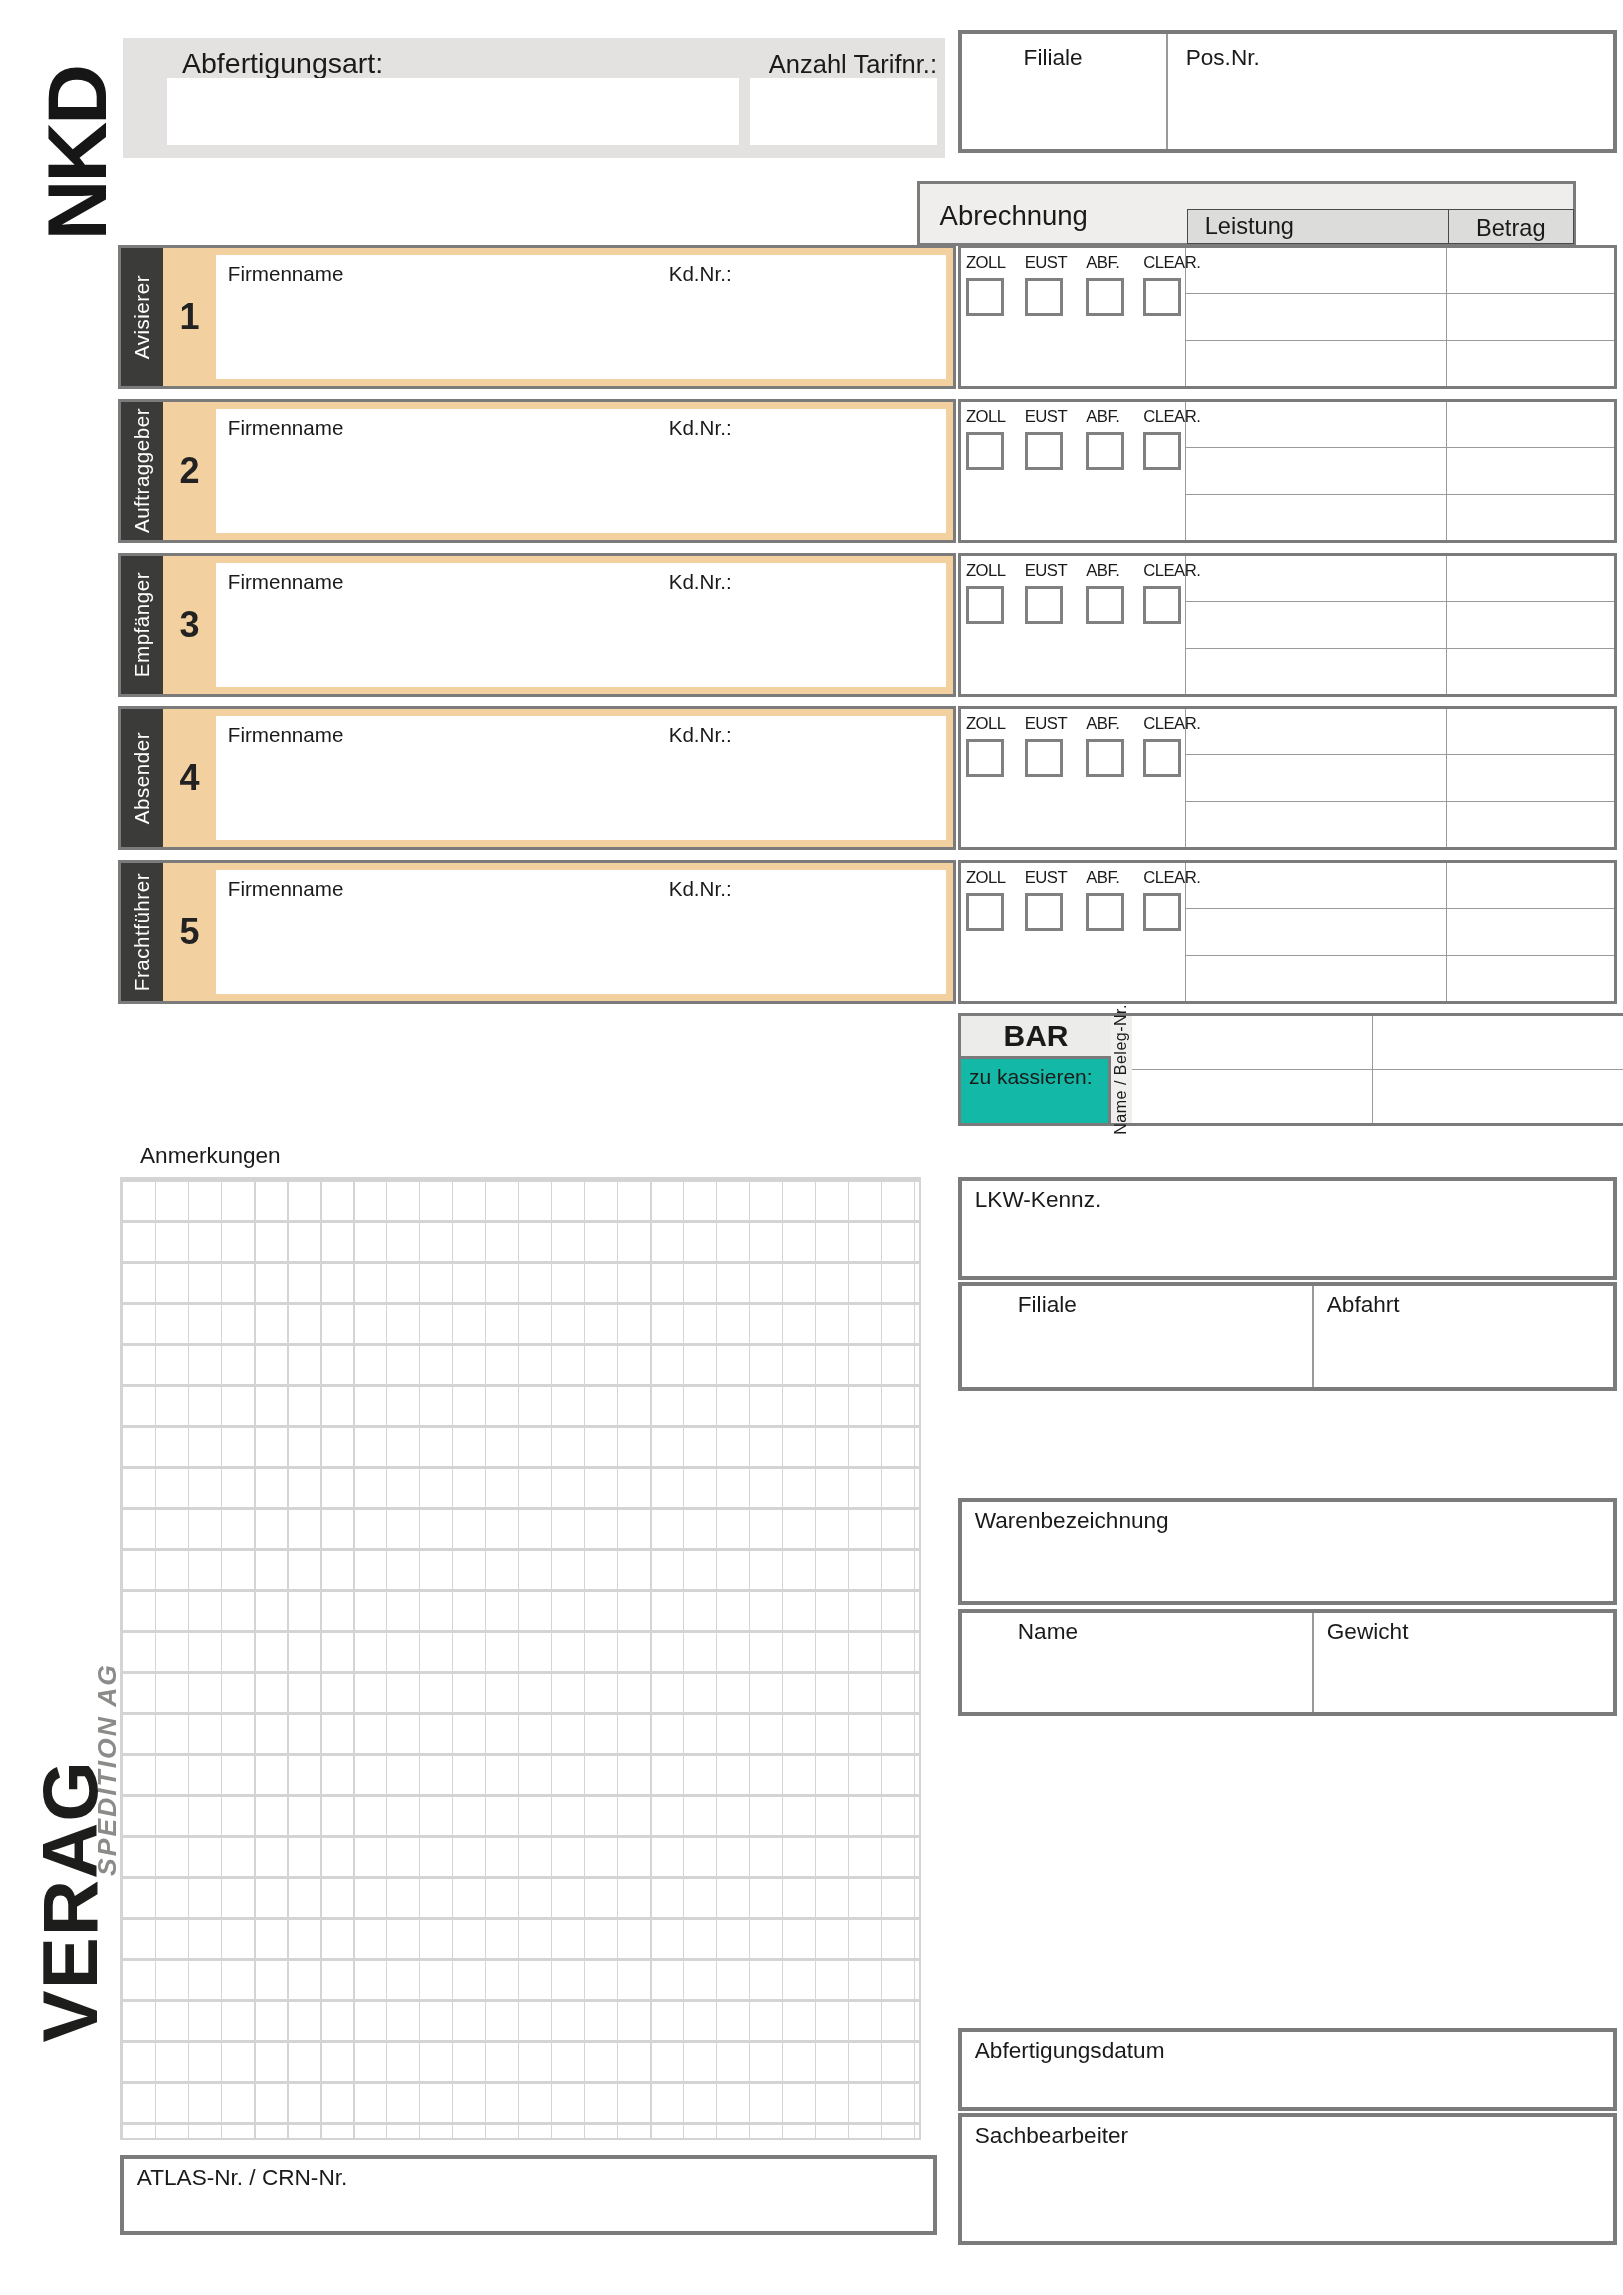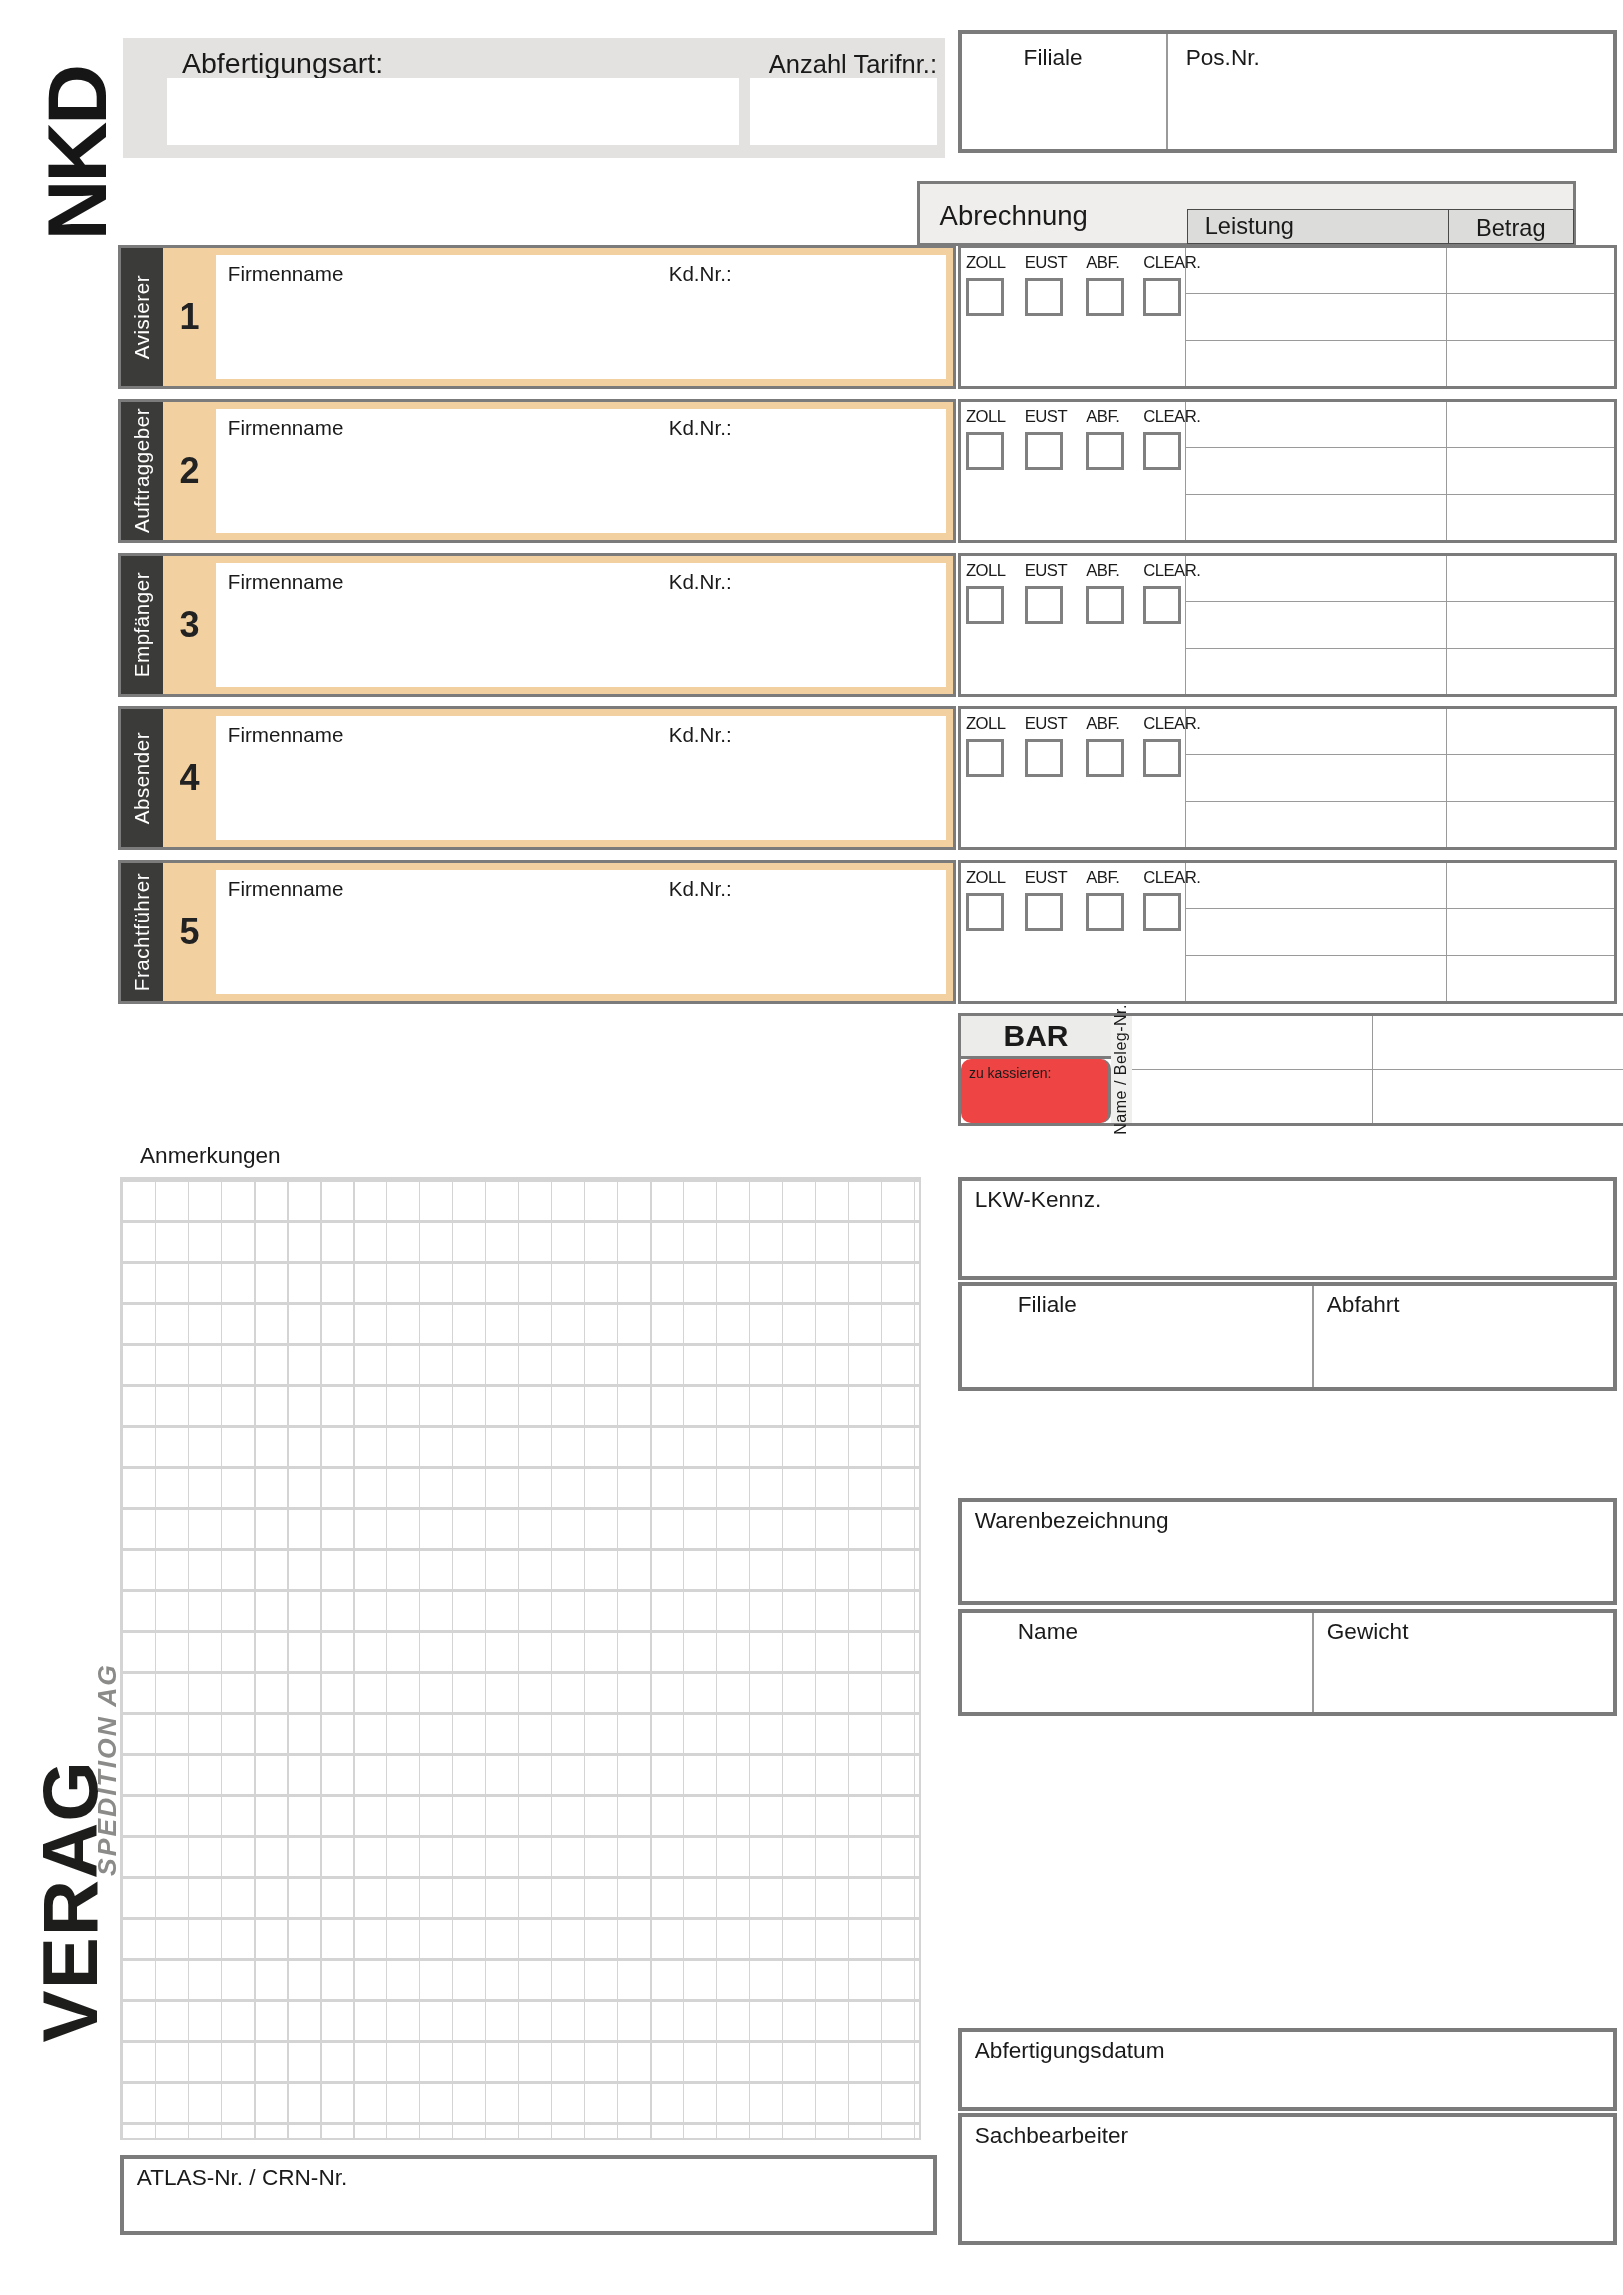--- a/index.html
+++ b/index.html
@@ -55,22 +55,22 @@
   .b-col{flex:1; display:flex; flex-direction:column;}
   .sub-row{flex:1; border-bottom:1.5px solid var(--line-gray);}
   .sub-row:last-child{border-bottom:none;}
 
   
   #bar-block{left:958px; top:1013px; width:681px; height:113px; border:3.9px solid var(--border-gray);
              background:#fff; display:flex;}
   #bar-left{width:150px; display:flex; flex-direction:column;}
   #bar-box{height:43px; background:var(--soft-gray); border-bottom:3.9px solid var(--border-gray);
            display:flex; align-items:center; justify-content:center; font-size:30px; font-weight:bold;}
-  #kassieren-box{flex:1; background:#ef4444; border-right:3.9px solid var(--border-gray); padding:5.9px 0 0 7.9px;
-                 font-size:14px;border-radius:10px;}
+  #kassieren-box{flex:1; background:#14b8a6; border-right:3.9px solid var(--border-gray); padding:5.9px 0 0 7.9px;
+                 font-size:21px;}
   #name-strip{width:20.6px; background:#efefee; display:flex; align-items:center; justify-content:center;}
   #name-strip .vtext{font-size:16px; letter-spacing:0.5px;}
   #bar-cells{flex:1; display:flex;}
   #bar-l{width:241px; border-right:1.5px solid var(--line-gray); display:flex; flex-direction:column;}
   #bar-b{flex:1; display:flex; flex-direction:column;}
   .bar-row{flex:1; border-bottom:1.5px solid var(--line-gray);}
   .bar-row:last-child{border-bottom:none;}
 
   
   .party-row{left:118px; width:838px; height:144px; border:3.9px solid var(--border-gray);

